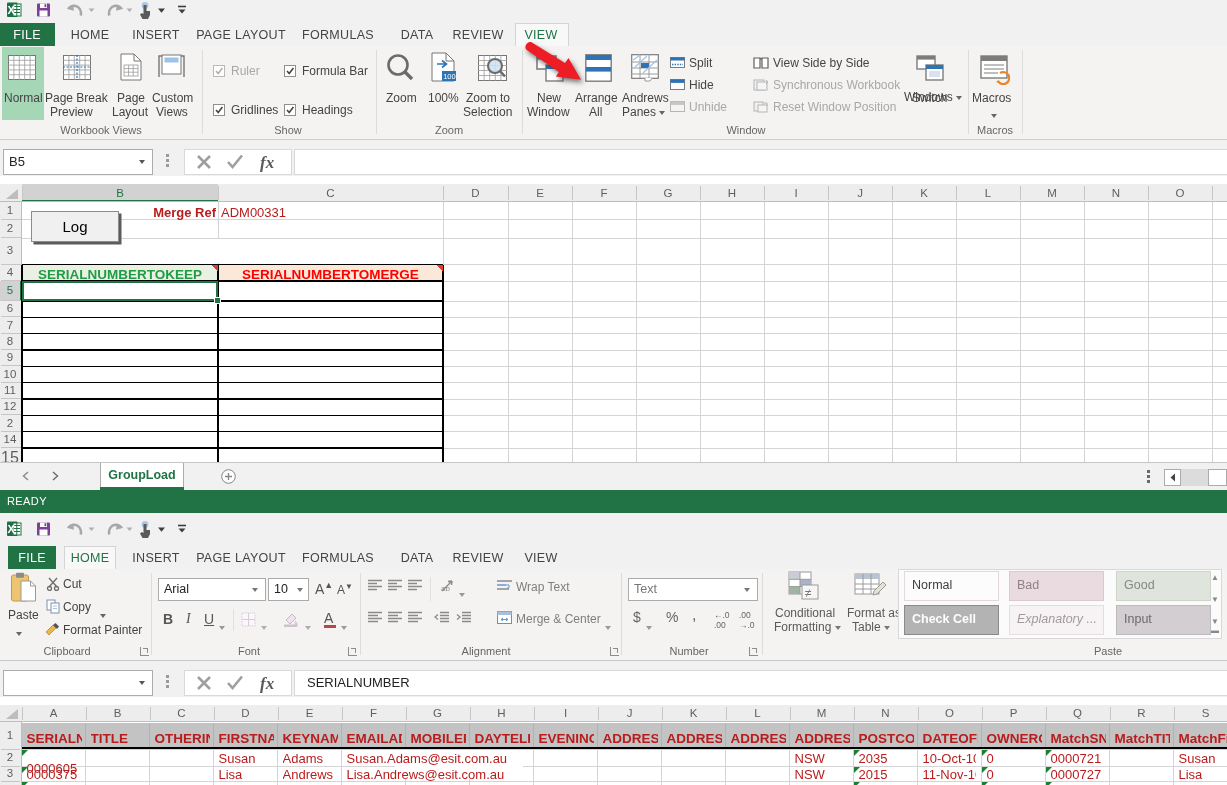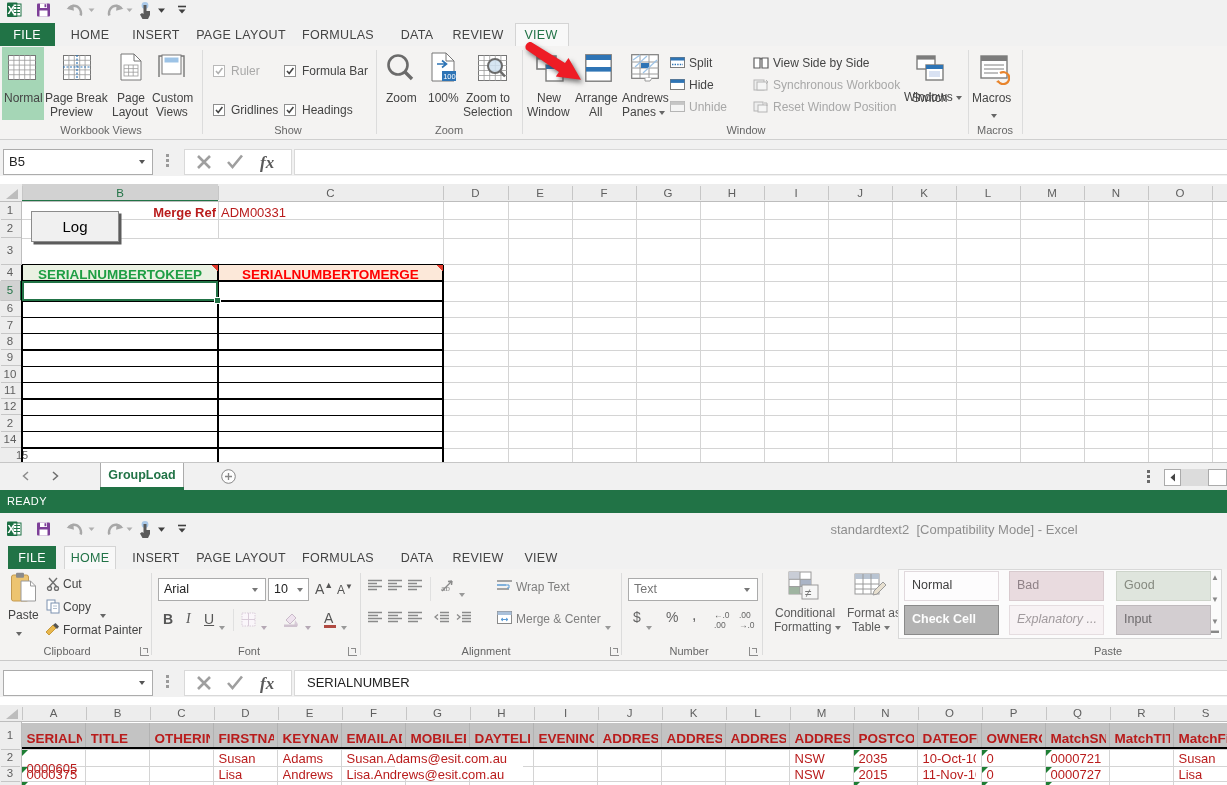--- a/index.html
+++ b/index.html
@@ -322,21 +322,21 @@
 <div class="ab" style="left:10px;top:183.5px;transform:translateX(-50%);font-size:11.5px;color:#5f5f5f">10</div>
 <div class="ab" style="left:1px;top:197.6px;width:20px;height:1px;background:#c6c6c6"></div>
 <div class="ab" style="left:10px;top:199.8px;transform:translateX(-50%);font-size:11.5px;color:#5f5f5f">11</div>
 <div class="ab" style="left:1px;top:214.0px;width:20px;height:1px;background:#c6c6c6"></div>
 <div class="ab" style="left:10px;top:216.1px;transform:translateX(-50%);font-size:11.5px;color:#5f5f5f">12</div>
 <div class="ab" style="left:1px;top:230.3px;width:20px;height:1px;background:#c6c6c6"></div>
 <div class="ab" style="left:10px;top:232.5px;transform:translateX(-50%);font-size:11.5px;color:#5f5f5f">2</div>
 <div class="ab" style="left:1px;top:246.6px;width:20px;height:1px;background:#c6c6c6"></div>
 <div class="ab" style="left:10px;top:248.8px;transform:translateX(-50%);font-size:11.5px;color:#5f5f5f">14</div>
 <div class="ab" style="left:1px;top:263.0px;width:20px;height:1px;background:#c6c6c6"></div>
-<div class="ab" style="left:22px;top:265.1px;transform:translateX(-50%);font-size:11px;color:#5f5f5f">15</div>
+<div class="ab" style="left:10px;top:265.1px;transform:translateX(-50%);font-size:16px;color:#5f5f5f">15</div>
 
 <div class="ab" style="left:21.2px;top:18px;width:1px;height:260px;background:#bdbdbd"></div>
 <svg class="ab" style="left:0;top:0" width="1227" height="278" viewBox="0 0 1227 278" shape-rendering="crispEdges">
         <line x1="22" y1="35.5" x2="1227" y2="35.5" stroke="#d4d4d4" stroke-width="1"></line>
         <line x1="22" y1="54.0" x2="1227" y2="54.0" stroke="#d4d4d4" stroke-width="1"></line>
         <line x1="22" y1="80.5" x2="1227" y2="80.5" stroke="#d4d4d4" stroke-width="1"></line>
         <line x1="22" y1="97.0" x2="1227" y2="97.0" stroke="#d4d4d4" stroke-width="1"></line>
         <line x1="22" y1="117.0" x2="1227" y2="117.0" stroke="#d4d4d4" stroke-width="1"></line>
         <line x1="22" y1="133.3" x2="1227" y2="133.3" stroke="#d4d4d4" stroke-width="1"></line>
         <line x1="22" y1="149.6" x2="1227" y2="149.6" stroke="#d4d4d4" stroke-width="1"></line>
@@ -437,21 +437,20 @@
       <path d="M 84.5 7.5 l 6 0 l -3 3.5 z" fill="#b0b0b0"></path>
       <path d="M 117.5 7.2 C 113 3.2 107 4.4 105.2 10.5 C 104.8 12 105 13.5 105.4 14.5" stroke="#a8a8a8" stroke-width="2.5" fill="none"></path>
       <path d="M 112.7 3.2 L 119.4 7.8 L 112.1 9.8 Z" fill="#a8a8a8"></path>
       <path d="M 122.5 7.5 l 6 0 l -3 3.5 z" fill="#b0b0b0"></path>
       <circle cx="141" cy="4.5" r="3.4" fill="#a9c8e8"></circle>
       <path d="M 139.5 4 l 3 0 l 0 6 l 3.5 0 l 0 4 l -2 4 l -5.5 0 l -2.5 -4.5 l 2 -1.5 l 1.5 1 z" fill="#5a5a5a"></path>
       <path d="M 154 7.5 l 7 0 l -3.5 4.2 z" fill="#3f3f3f"></path>
       <line x1="174" y1="5.5" x2="182" y2="5.5" stroke="#3f3f3f" stroke-width="1.6"></line>
       <path d="M 174.5 8.5 l 7 0 l -3.5 4 z" fill="#3f3f3f"></path>
     </svg>
-<div class="ab" style="left:754px;top:522px;width:400px;font-size:13px;color:#8e8e8e;text-align:center">standardtext2&nbsp; [Compatibility Mode] - Excel</div>
 <div class="ab" style="left:8px;top:545.5px;width:48px;height:23.5px;background:#217346"></div>
 <div class="tab" style="left:32px;top:550.5px;color:#fff">FILE</div>
 <div class="ab" style="left:64px;top:545.5px;width:52px;height:23.5px;background:#f8f8f8;border:1px solid #d4d4d4;border-bottom:none"></div>
 <div class="tab" style="left:90px;top:550.5px;color:#217346">HOME</div>
 <div class="tab" style="left:156px;top:550.5px">INSERT</div>
 <div class="tab" style="left:241px;top:550.5px">PAGE LAYOUT</div>
 <div class="tab" style="left:338px;top:550.5px">FORMULAS</div>
 <div class="tab" style="left:417px;top:550.5px">DATA</div>
 <div class="tab" style="left:478px;top:550.5px">REVIEW</div>
 <div class="tab" style="left:541px;top:550.5px">VIEW</div>

